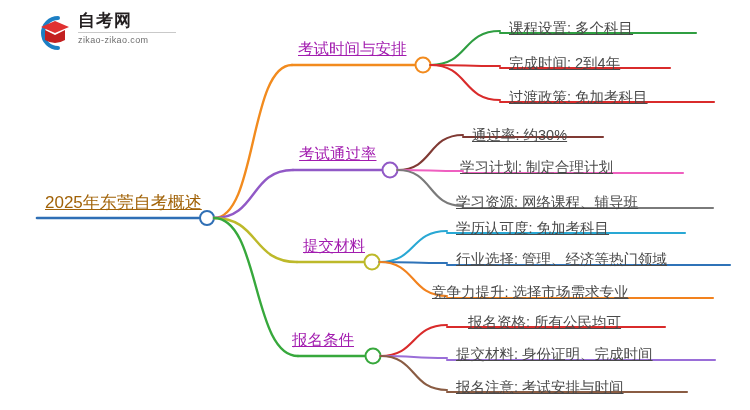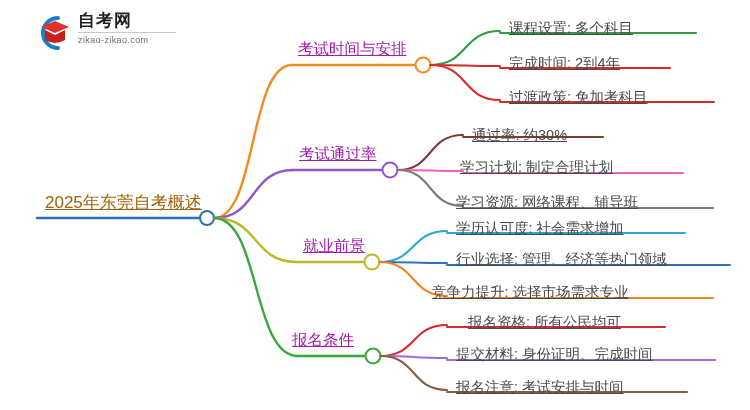--- a/index.html
+++ b/index.html
@@ -152,22 +152,22 @@
   <div id="nodes">
       <div class="node node-root" style="left: 45px; top: 194px;">2025年东莞自考概述</div>
       <div class="node node-branch" style="left: 298px; top: 41px;">考试时间与安排</div>
       <div class="node node-leaf" style="left: 509px; top: 21px;">课程设置: 多个科目</div>
       <div class="node node-leaf" style="left: 509px; top: 56px;">完成时间: 2到4年</div>
       <div class="node node-leaf" style="left: 509px; top: 90px;">过渡政策: 免加考科目</div>
       <div class="node node-branch" style="left: 299px; top: 146px;">考试通过率</div>
       <div class="node node-leaf" style="left: 472px; top: 128px;">通过率: 约30%</div>
       <div class="node node-leaf" style="left: 460px; top: 160px;">学习计划: 制定合理计划</div>
       <div class="node node-leaf" style="left: 456px; top: 195px;">学习资源: 网络课程、辅导班</div>
-      <div class="node node-branch" style="left: 303px; top: 238px;">就业前景</div>
-      <div class="node node-leaf" style="left: 456px; top: 221px;">学历认可度: 社会需求增加</div>
+      <div class="node node-branch" style="left: 303px; top: 238px;">提交材料</div>
+      <div class="node node-leaf" style="left: 456px; top: 221px;">学历认可度: 免加考科目</div>
       <div class="node node-leaf" style="left: 456px; top: 252px;">行业选择: 管理、经济等热门领域</div>
       <div class="node node-leaf" style="left: 432px; top: 285px;">竞争力提升: 选择市场需求专业</div>
       <div class="node node-branch" style="left: 292px; top: 332px;">报名条件</div>
       <div class="node node-leaf" style="left: 456px; top: 315px; margin-left: 12px;">报名资格: 所有公民均可</div>
       <div class="node node-leaf" style="left: 456px; top: 347px;">提交材料: 身份证明、完成时间</div>
       <div class="node node-leaf" style="left: 456px; top: 380px;">报名注意: 考试安排与时间</div>
     </div>
 
 </div>
 

